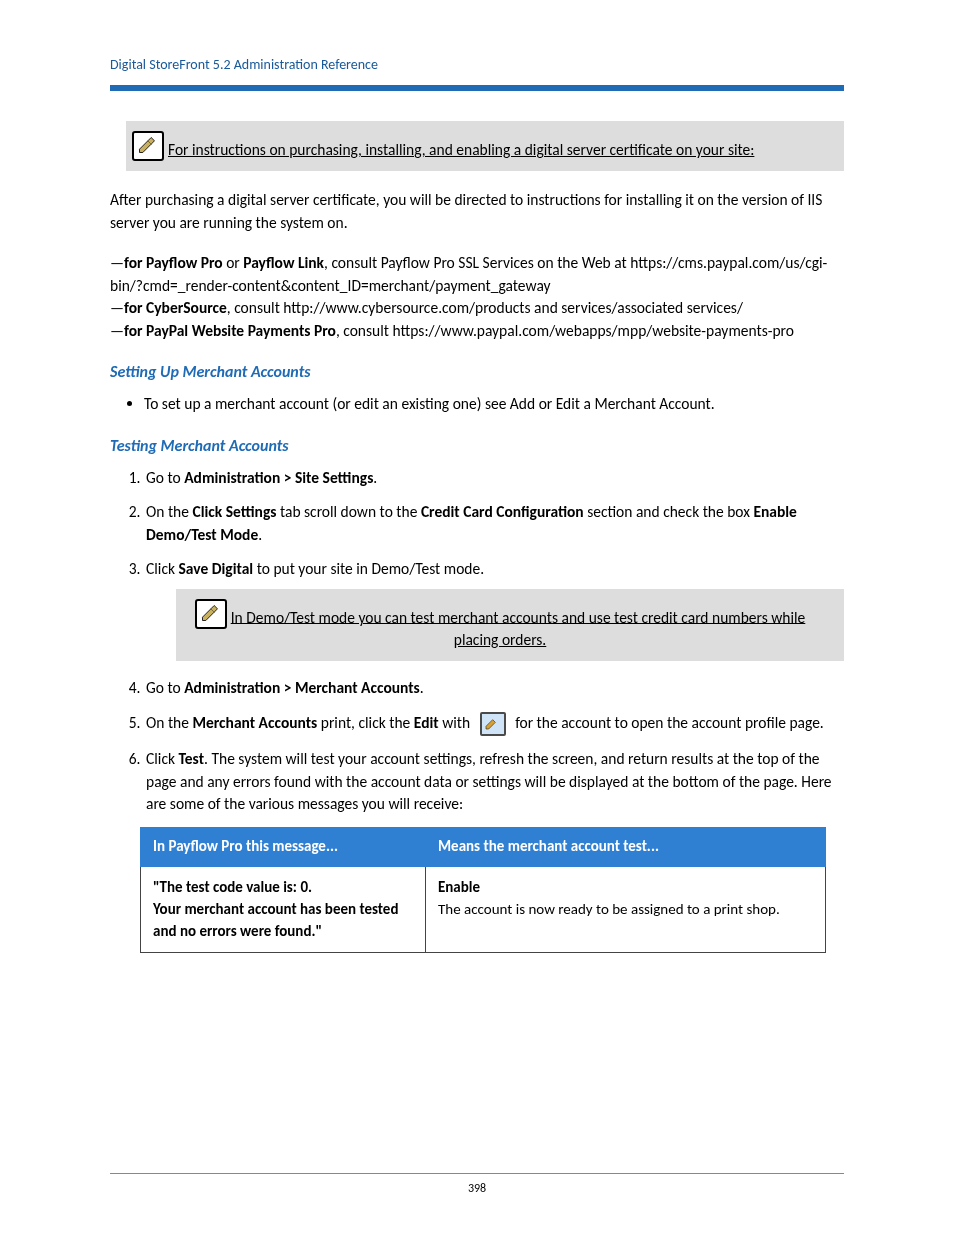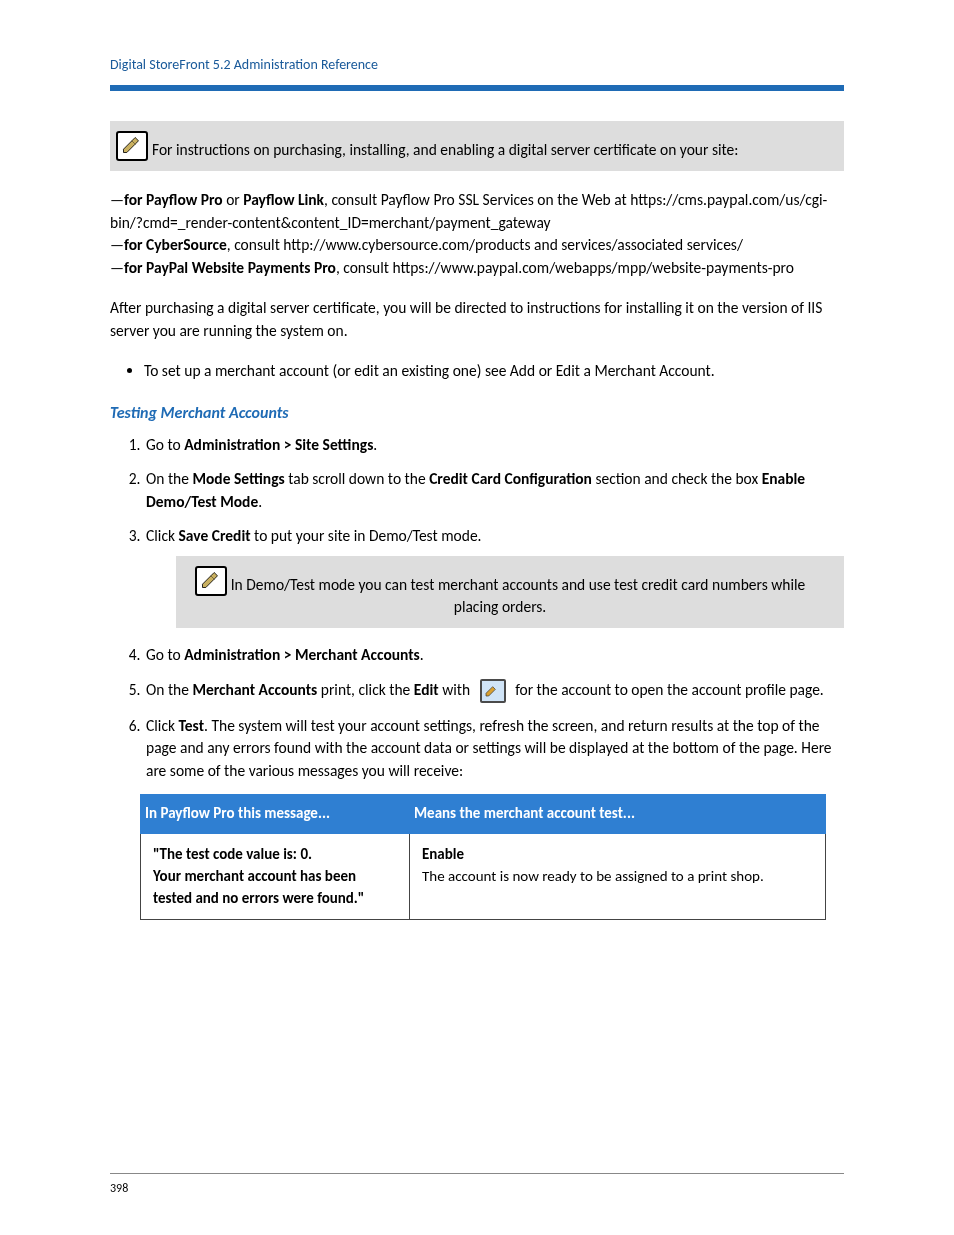--- a/index.html
+++ b/index.html
@@ -28,21 +28,22 @@
   }
   .header-rule {
     height: 6px;
     background: #1f6bb5;
     margin-bottom: 30px;
   }
   p { margin: 0 0 18px 0; }
   .note-box {
     background: #dddddd;
     padding: 10px 26px 10px 6px;
-    margin: 14px 0 18px 0;
+    margin: 14px 0 18px 16px;
+    text-decoration: underline;
   }
   .note-icon {
     display: inline-block;
     width: 28px;
     height: 26px;
     border: 2px solid #000;
     border-radius: 3px;
     background: #fff;
     vertical-align: bottom;
     margin-right: 4px;
@@ -101,34 +102,34 @@
     border-collapse: collapse;
     margin-left: 30px;
     margin-top: 8px;
     font-size: 15px;
   }
   table.msg-table th {
     background: #2f7fd2;
     color: #fff;
     text-align: left;
     font-weight: bold;
-    padding: 8px 4px;
+    padding: 8px 12px;
     border: 1px solid #2f7fd2;
   }
   table.msg-table td {
     border: 1px solid #444;
     padding: 10px 12px;
     vertical-align: top;
   }
   b { font-weight: bold; }
   .footer {
     position: absolute;
     bottom: 38px;
     left: 0; right: 0;
-    text-align: left;
+    text-align: center;
     font-size: 12px;
     border-top: 1px solid #888;
     padding-top: 6px;
     margin: 0 110px;
     box-sizing: border-box;
   }
 </style>
 </head>
 <body>
 
@@ -140,44 +141,45 @@
 
   <div class="note-box">
     <span class="note-icon">
       <svg viewBox="0 0 24 24">
           <path d="M3 17l10-10 4 4-10 10H3v-4z" fill="#c9b060" stroke="#000" stroke-width="1"></path>
           <path d="M13 7l4-4 4 4-4 4" fill="#c9b060" stroke="#000" stroke-width="1"></path>
         </svg>
     </span><span>For instructions on purchasing, installing, and enabling a digital server certificate on your site:</span>
   </div>
 
+  <p>After purchasing a digital server certificate, you will be directed to instructions for installing it on the version of IIS server you are running the system on.</p>
+
   <p>
     —<b>for Payflow Pro</b><span> or </span><b>Payflow Link</b><span>, consult Payflow Pro SSL Services on the Web at https://cms.paypal.com/us/cgi-bin/?cmd=_render-content&amp;content_ID=merchant/payment_gateway</span><br>
     —<b>for CyberSource</b><span>, consult http://www.cybersource.com/products and services/associated services/</span><br>
     —<b>for PayPal Website Payments Pro</b><span>, consult https://www.paypal.com/webapps/mpp/website-payments-pro</span>
   </p>
 
-  <p>After purchasing a digital server certificate, you will be directed to instructions for installing it on the version of IIS server you are running the system on.</p>
-
+  <div class="section-heading">Setting Up Merchant Accounts</div>
   <ul class="bullets">
     <li>To set up a merchant account (or edit an existing one) see Add or Edit a Merchant Account.</li>
   </ul>
 
   <div class="section-heading">Testing Merchant Accounts</div>
 
 
   <ol class="steps">
     <li>
       <span>Go to </span><b>Administration &gt; Site Settings</b><span>.</span>
     </li>
     <li>
-      <span>On the </span><b>Mode Settings</b><span> tab scroll down to the </span><b>Credit Card Configuration</b><span> section and check the box </span><b>Enable Demo/Test Mode</b><span>.</span>
-    </li>
-    <li>
-      <span>Click </span><b>Save Credit</b><span> to put your site in Demo/Test mode.</span>
+      <span>On the </span><b>Click Settings</b><span> tab scroll down to the </span><b>Credit Card Configuration</b><span> section and check the box </span><b>Enable Demo/Test Mode</b><span>.</span>
+    </li>
+    <li>
+      <span>Click </span><b>Save Digital</b><span> to put your site in Demo/Test mode.</span>
       <div class="note-box indented-note">
         <span class="note-icon">
           <svg viewBox="0 0 24 24">
               <path d="M3 17l10-10 4 4-10 10H3v-4z" fill="#c9b060" stroke="#000" stroke-width="1"></path>
               <path d="M13 7l4-4 4 4-4 4" fill="#c9b060" stroke="#000" stroke-width="1"></path>
             </svg>
         </span><span>In Demo/Test mode you can test merchant accounts and use test credit card numbers while placing orders.</span>
       </div>
     </li>
     <li>

